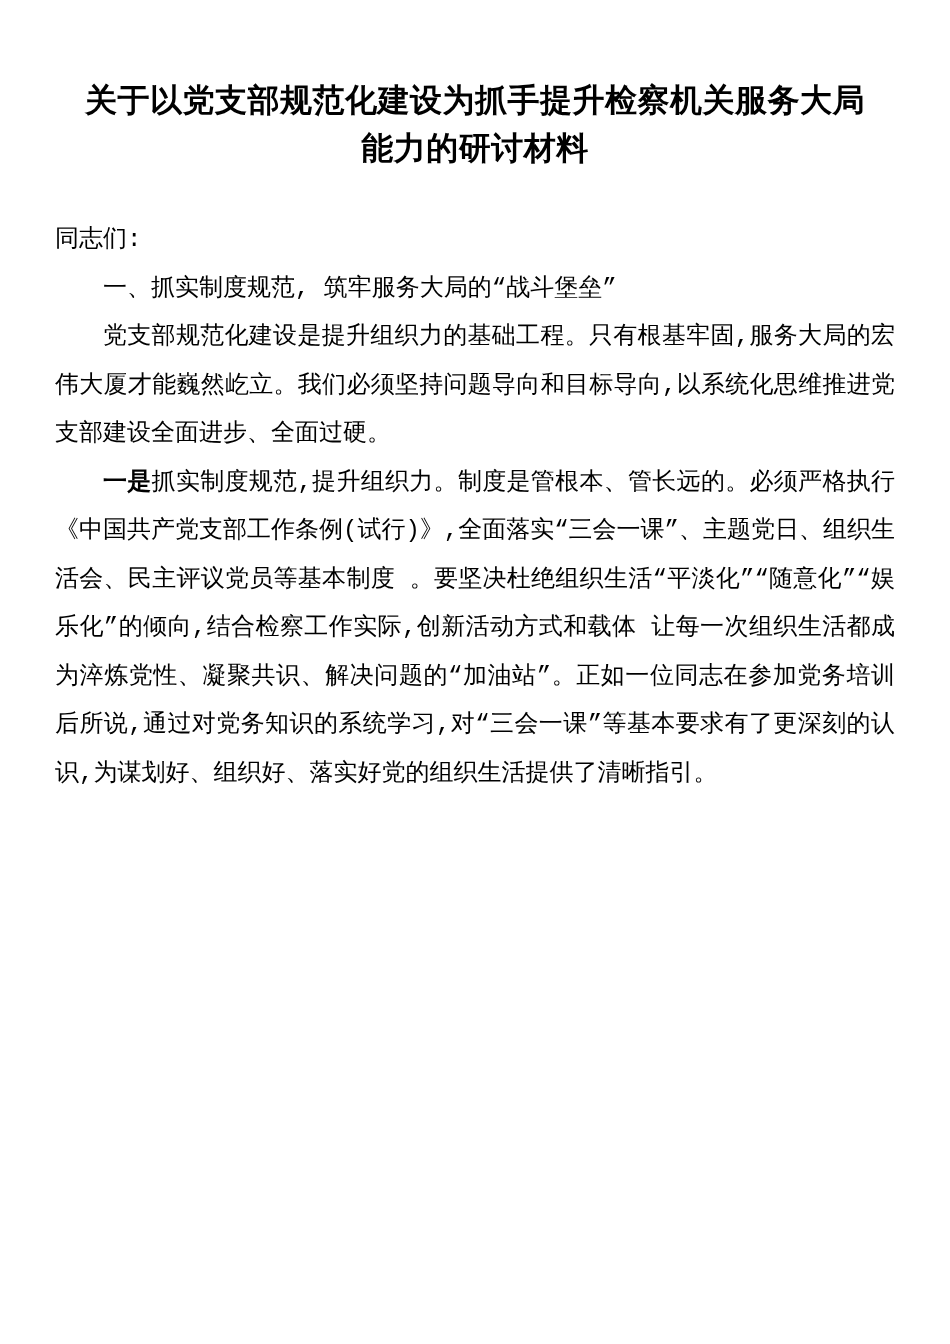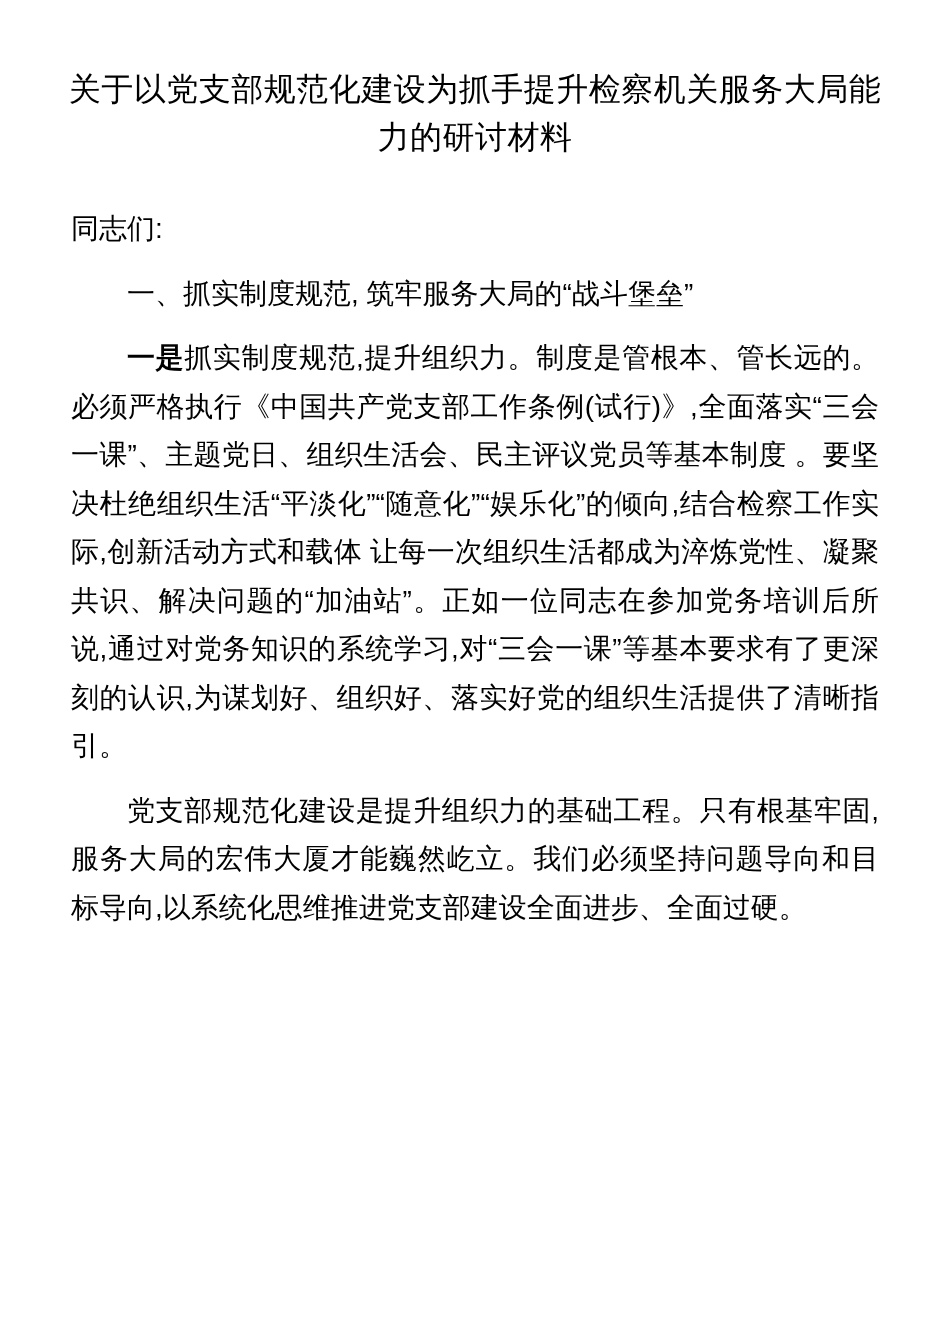--- a/index.html
+++ b/index.html
@@ -19,42 +19,43 @@
     position: relative;
     width: 950px;
     height: 1344px;
     box-sizing: border-box;
     padding: 0 55px;
     background: #ffffff;
     overflow: hidden;
   }
 
   .doc-title {
-    margin: 5px;
+    margin: 16px;
     padding-top: 60px;
     font-size: 32px;
-    font-weight: normal;
+    font-weight: bold;
     line-height: 48px;
     text-align: center;
     letter-spacing: 0.5px;
     word-break: break-all;
   }
 
   .body-block {
     margin-top: 44px;
   }
 
   p.para {
-    margin: 16px;
-    font-size: 28px;
+    margin: 0;
+    font-size: 24px;
     line-height: 48.5px;
     text-align: justify;
     text-justify: inter-ideograph;
     word-break: break-all;
     letter-spacing: 0px;
+    font-family: Liberation Mono, monospace;
   }
 
   p.salutation {
     text-indent: 0;
   }
 
   p.indent {
     text-indent: 2em;
   }
 
@@ -73,19 +74,19 @@
 
   <h1 class="doc-title">关于以党支部规范化建设为抓手提升检察机关服务大局能力的研讨材料</h1>
 
   <div class="body-block">
 
     <p class="para salutation">同志们:</p>
 
 
     <p class="para heading">一、抓实制度规范, 筑牢服务大局的“战斗堡垒”</p>
 
+    <p class="para indent">党支部规范化建设是提升组织力的基础工程。只有根基牢固,服务大局的宏伟大厦才能巍然屹立。我们必须坚持问题导向和目标导向,以系统化思维推进党支部建设全面进步、全面过硬。</p>
+
     <p class="para indent"><span class="bold">一是</span><span>抓实制度规范,提升组织力。制度是管根本、管长远的。必须严格执行《中国共产党支部工作条例(试行)》,全面落实“三会一课”、主题党日、组织生活会、民主评议党员等基本制度 。要坚决杜绝组织生活“平淡化”“随意化”“娱乐化”的倾向,结合检察工作实际,创新活动方式和载体 让每一次组织生活都成为淬炼党性、凝聚共识、解决问题的“加油站”。正如一位同志在参加党务培训后所说,通过对党务知识的系统学习,对“三会一课”等基本要求有了更深刻的认识,为谋划好、组织好、落实好党的组织生活提供了清晰指引。</span></p>
-
-    <p class="para indent">党支部规范化建设是提升组织力的基础工程。只有根基牢固,服务大局的宏伟大厦才能巍然屹立。我们必须坚持问题导向和目标导向,以系统化思维推进党支部建设全面进步、全面过硬。</p>
 
   </div>
 
 </div>
 
 </body></html>

